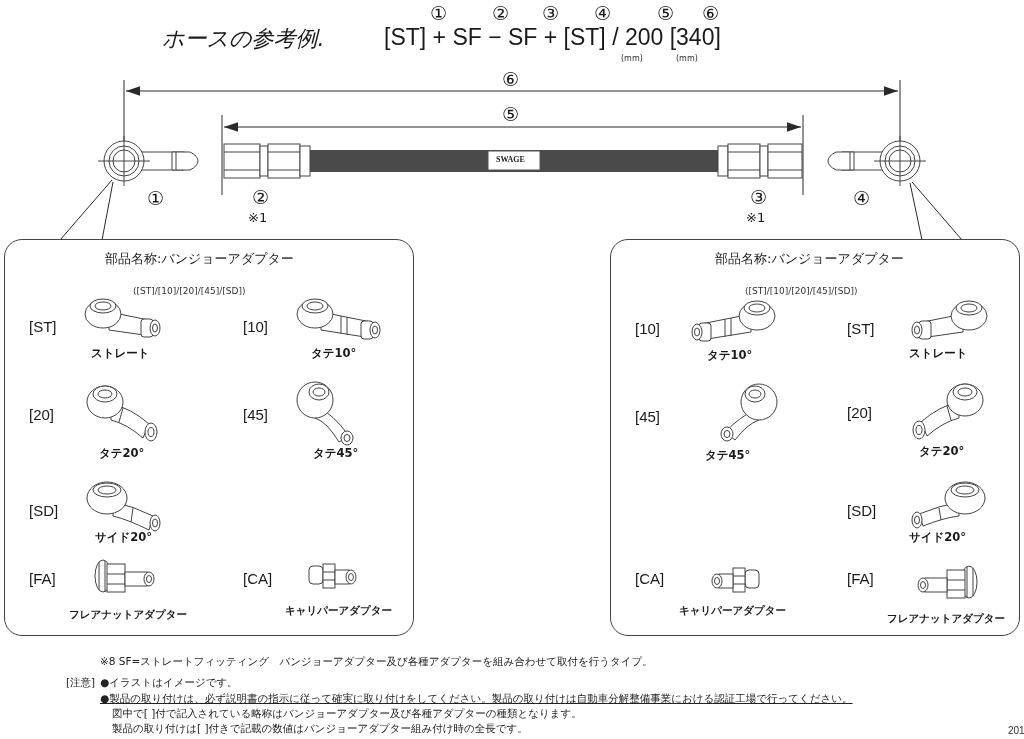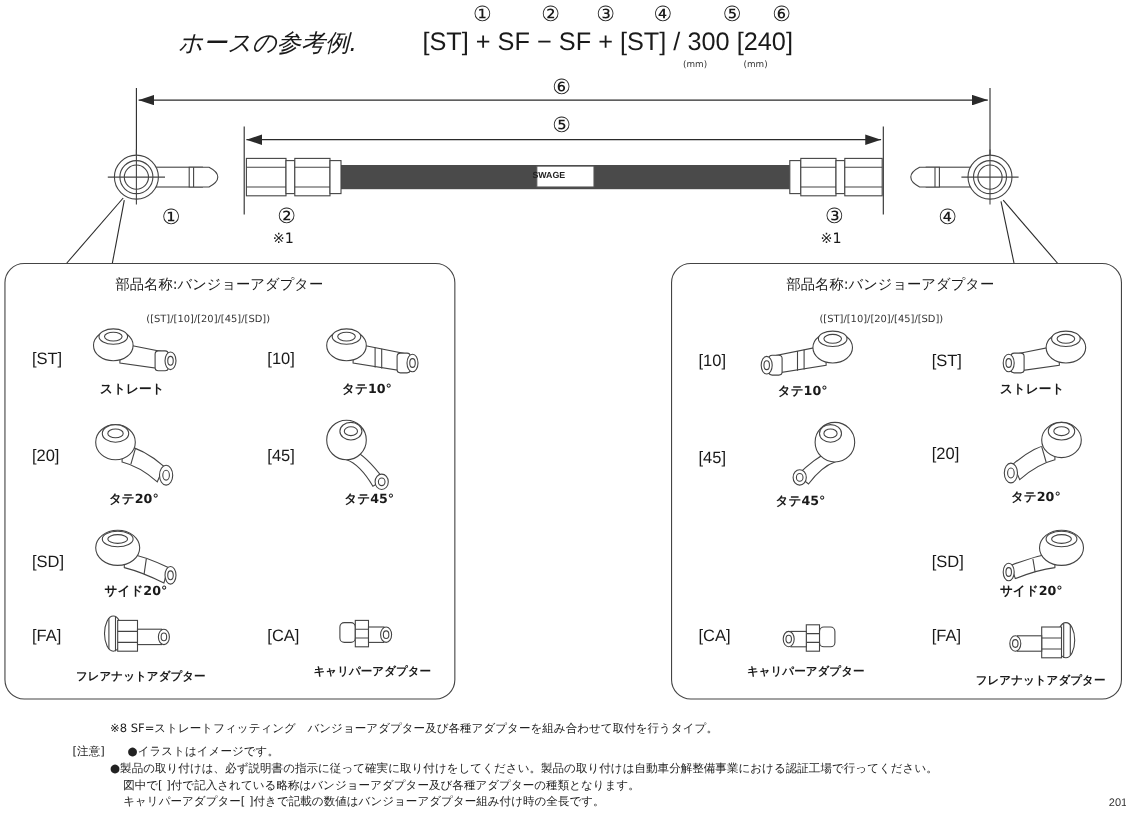--- a/index.html
+++ b/index.html
@@ -31,21 +31,21 @@
 <body>
 
 <div class="title-row">
   <span class="num-mark" style="left:268px;top:-22px;">①</span>
   <span class="num-mark" style="left:330px;top:-22px;">②</span>
   <span class="num-mark" style="left:380px;top:-22px;">③</span>
   <span class="num-mark" style="left:432px;top:-22px;">④</span>
   <span class="num-mark" style="left:495px;top:-22px;">⑤</span>
   <span class="num-mark" style="left:540px;top:-22px;">⑥</span>
   <span class="title-main">ホースの参考例.</span>
-  <span class="title-formula" style="left:222px;">[ST] + SF − SF + [ST] / 300 [240]</span>
+  <span class="title-formula" style="left:222px;">[ST] + SF − SF + [ST] / 200 [340]</span>
   <span class="unit" style="left:459px;top:30px;">(mm)</span>
   <span class="unit" style="left:514px;top:30px;">(mm)</span>
 </div>
 
 <svg class="layer" width="1024" height="739" viewBox="0 0 1024 739">
   <defs>
     <marker id="arrowL" markerWidth="12" markerHeight="8" refX="0" refY="4" orient="auto">
       <path d="M12,0 L0,4 L12,8 Z" fill="#2a2a2a"></path>
     </marker>
     <marker id="arrowR" markerWidth="12" markerHeight="8" refX="12" refY="4" orient="auto">
@@ -119,21 +119,21 @@
     <line x1="113" y1="182" x2="102" y2="240"></line>
   </g>
   <g stroke="#2a2a2a" stroke-width="1" fill="none">
     <line x1="910" y1="183" x2="922" y2="240"></line>
     <line x1="912" y1="182" x2="962" y2="240"></line>
   </g>
 </svg>
 
 <span class="dim-label" style="left:502px;top:68px;">⑥</span>
 <span class="dim-label" style="left:502px;top:103px;">⑤</span>
-<span class="abs" style="left:484px;top:155px;font-family:Liberation Sans, sans-serif;font-size:8px;font-weight:bold;color:#222;">SWAGE</span>
+<span class="abs" style="left:496px;top:155px;font-family:Liberation Serif, serif;font-size:8px;font-weight:bold;color:#222;">SWAGE</span>
 
 <span class="dim-label" style="left:147px;top:187px;">①</span>
 <span class="dim-label" style="left:252px;top:186px;">②</span>
 <span class="note-mark" style="left:248px;top:210px;">※1</span>
 <span class="dim-label" style="left:750px;top:186px;">③</span>
 <span class="note-mark" style="left:746px;top:210px;">※1</span>
 <span class="dim-label" style="left:853px;top:187px;">④</span>
 
 <div class="panel" style="left:4px;top:239px;width:408px;height:395px;">
   <span class="panel-title" style="left:100px;top:10px;">部品名称:バンジョーアダプター</span>
@@ -343,17 +343,17 @@
       <rect x="34" y="16" width="22" height="14"></rect>
       <ellipse cx="58" cy="23" rx="5" ry="7"></ellipse>
       <ellipse cx="58" cy="23" rx="2.5" ry="3.5"></ellipse>
     </g>
   </svg>
   <span class="caption small" style="left:276px;top:372px;">フレアナットアダプター</span>
 </div>
 
 <span class="footnote" style="left:100px;top:655px;">※8  SF=ストレートフィッティング　バンジョーアダプター及び各種アダプターを組み合わせて取付を行うタイプ。</span>
 <span class="footnote" style="left:66px;top:676px;">[注意]</span>
-<span class="footnote" style="left:116px;top:676px;">●イラストはイメージです。</span>
-<span class="footnote" style="left:100px;top:692px;">●製品の取り付けは、必ず説明書の指示に従って確実に取り付けをしてください。製品の取り付けは自動車分解整備事業における認証工場で行ってください。</span>
+<span class="footnote" style="left:100px;top:676px;">●イラストはイメージです。</span>
+<span class="footnote" style="left:100px;top:692px;text-decoration:underline;">●製品の取り付けは、必ず説明書の指示に従って確実に取り付けをしてください。製品の取り付けは自動車分解整備事業における認証工場で行ってください。</span>
 <span class="footnote" style="left:112px;top:707px;">図中で[ ]付で記入されている略称はバンジョーアダプター及び各種アダプターの種類となります。</span>
-<span class="footnote" style="left:112px;top:722px;">キャリパーアダプター[ ]付きで記載の数値はバンジョーアダプター組み付け時の全長です。</span>
+<span class="footnote" style="left:112px;top:722px;">製品の取り付けは[ ]付きで記載の数値はバンジョーアダプター組み付け時の全長です。</span>
 <span class="date" style="left:1008px;top:725px;">2018/02/03</span>
 
 </body></html>

